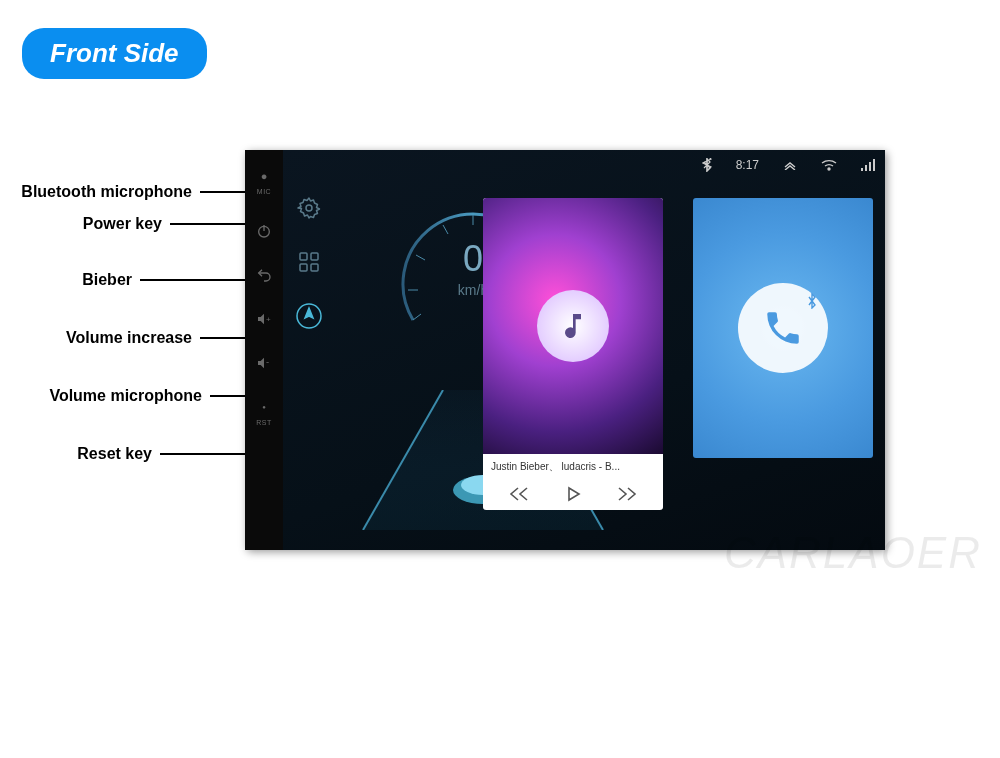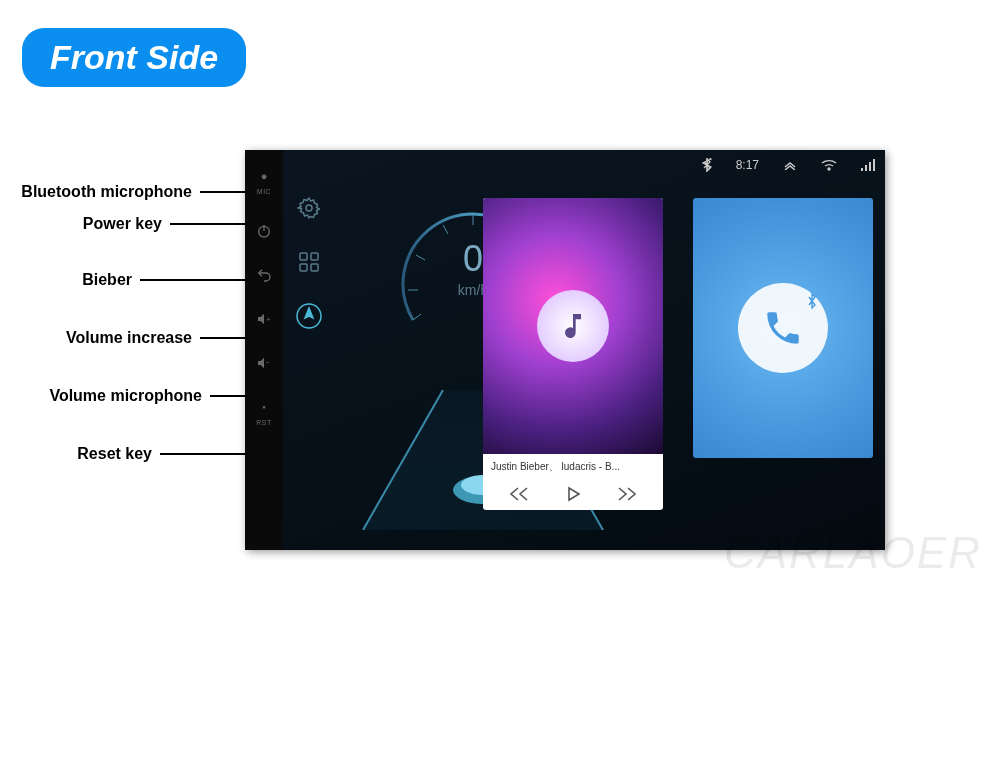--- a/index.html
+++ b/index.html
@@ -1,18 +1,18 @@
 <!DOCTYPE html>
 <html><head>
 <meta charset="utf-8">
 <style>
   * { margin: 0; padding: 0; box-sizing: border-box; }
   body { width: 1000px; height: 758px; background: #fff; font-family: Arial, sans-serif; position: relative; overflow: hidden; }
   
-  .badge { position: absolute; top: 28px; left: 22px; background: #0a8ef0; color: #fff; font-size: 34px; font-weight: bold; font-style: italic; padding: 10px 28px; border-radius: 22px; }
+  .badge { position: absolute; top: 28px; left: 22px; background: #0a8ef0; color: #fff; font-size: 26px; font-weight: bold; font-style: italic; padding: 10px 28px; border-radius: 22px; }
   
   .callouts { position: absolute; left: 0; top: 183px; width: 260px; }
   .callout { display: flex; align-items: center; justify-content: flex-end; margin-bottom: 28px; padding-left: 16px; }
   .callout-label { font-size: 16px; font-weight: bold; color: #000; margin-right: 8px; white-space: nowrap; }
   .callout-line { height: 2px; background: #000; flex: 1; min-width: 30px; }
   
   .device { position: absolute; left: 245px; top: 150px; width: 640px; height: 400px; background: #000; border-radius: 4px; box-shadow: 2px 2px 8px rgba(0,0,0,0.4); display: flex; }
   
   .bezel { width: 38px; background: #0a0a0a; display: flex; flex-direction: column; align-items: center; padding-top: 18px; gap: 28px; }
   .bezel-item { color: #6a6a6a; font-size: 11px; display: flex; flex-direction: column; align-items: center; gap: 4px; }

